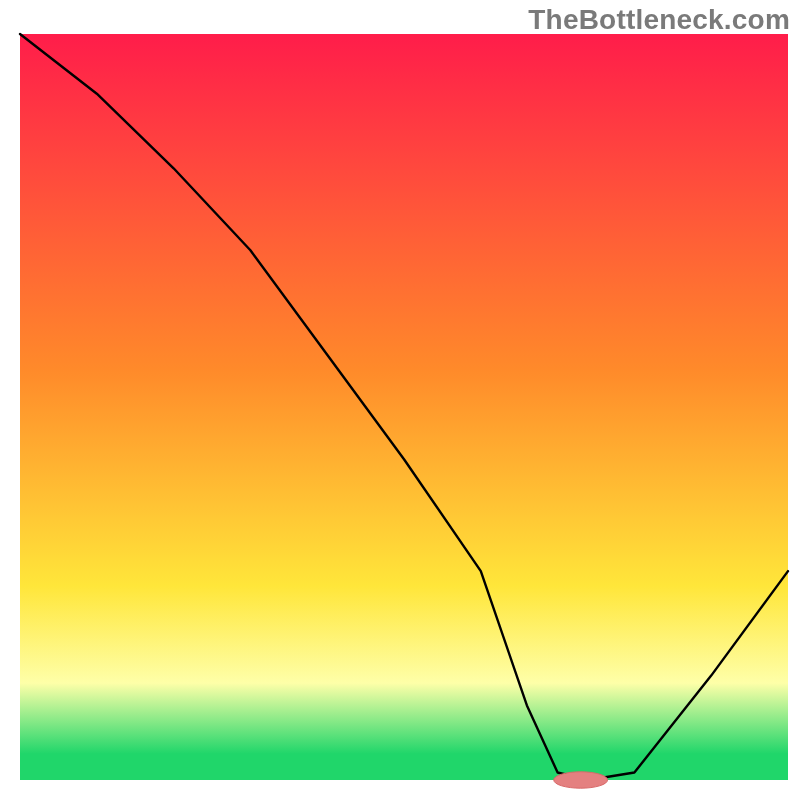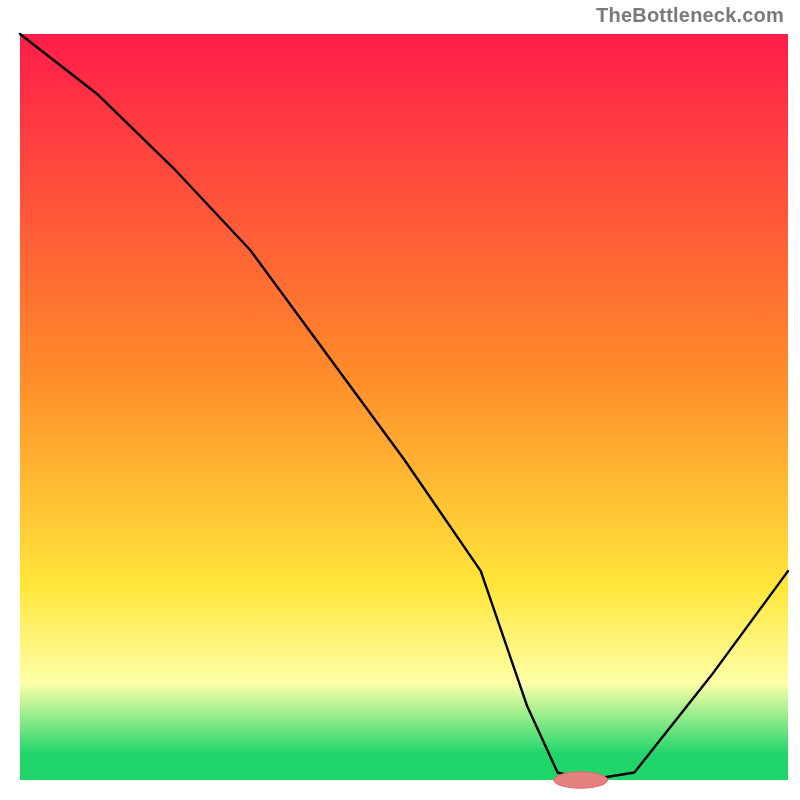--- a/index.html
+++ b/index.html
@@ -12,22 +12,22 @@
     font-family: Arial, Helvetica, sans-serif;
   }
   .wrap {
     position: relative;
     width: 800px;
     height: 800px;
   }
   .watermark {
     position: absolute;
     top: 4px;
-    right: 16px;
-    font-size: 20px;
+    right: 10px;
+    font-size: 28px;
     font-weight: 600;
     color: #7a7a7a;
     letter-spacing: 0.2px;
     z-index: 20;
   }
   svg.chart {
     position: absolute;
     left: 0;
     top: 0;
   }

